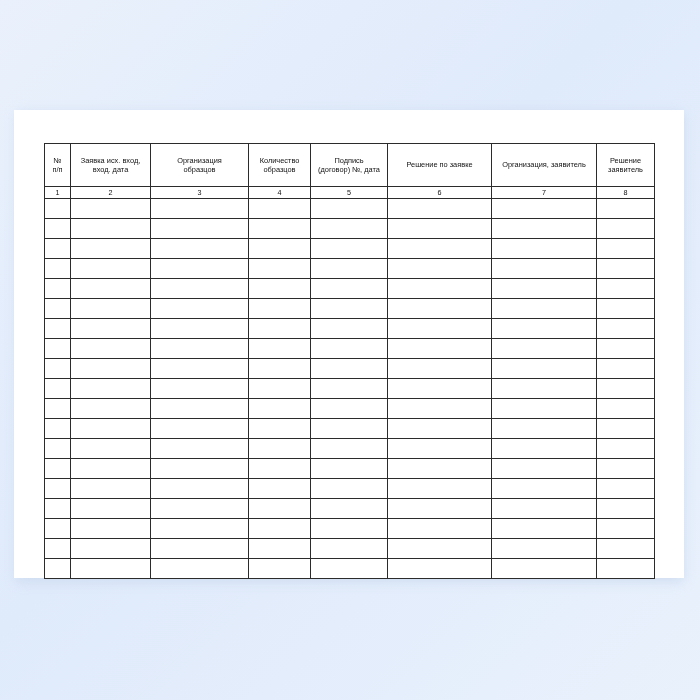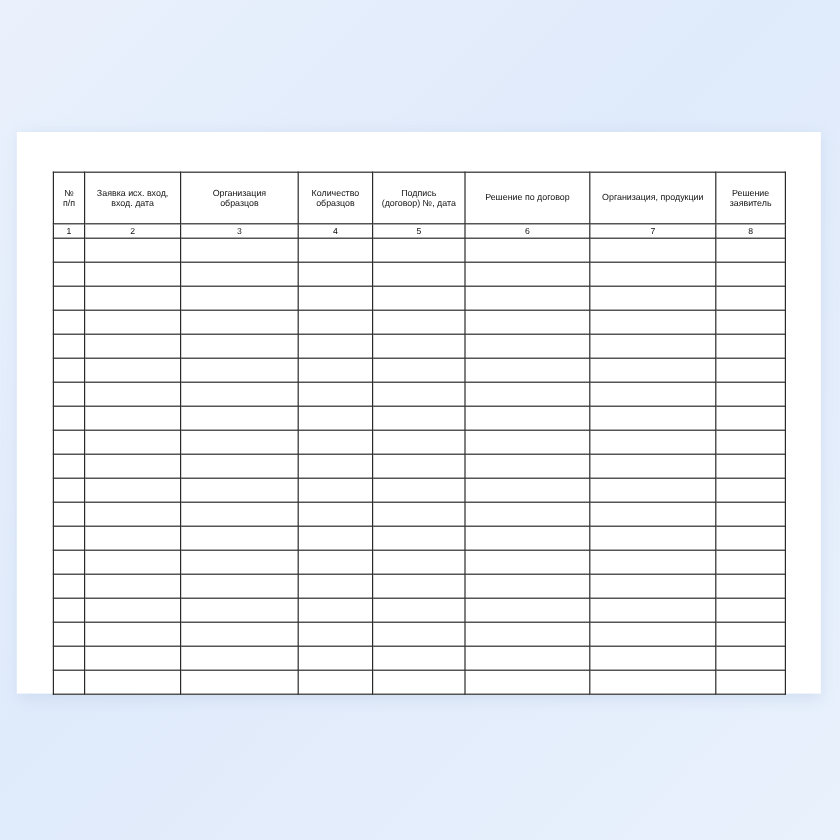--- a/index.html
+++ b/index.html
@@ -122,24 +122,24 @@
             </th>
             <th>
               <span class="hdr-line">Количество</span>
               <span class="hdr-line">образцов</span>
             </th>
             <th>
               <span class="hdr-line">Подпись</span>
               <span class="hdr-line">(договор) №, дата</span>
             </th>
             <th>
-              <span class="hdr-line">Решение по договор</span>
-            </th>
-            <th>
-              <span class="hdr-line">Организация, продукции</span>
+              <span class="hdr-line">Решение по заявке</span>
+            </th>
+            <th>
+              <span class="hdr-line">Организация, заявитель</span>
             </th>
             <th>
               <span class="hdr-line">Решение</span>
               <span class="hdr-line">заявитель</span>
             </th>
           </tr>
           <tr>
             <td class="numrow">1</td>
             <td class="numrow">2</td>
             <td class="numrow">3</td>

